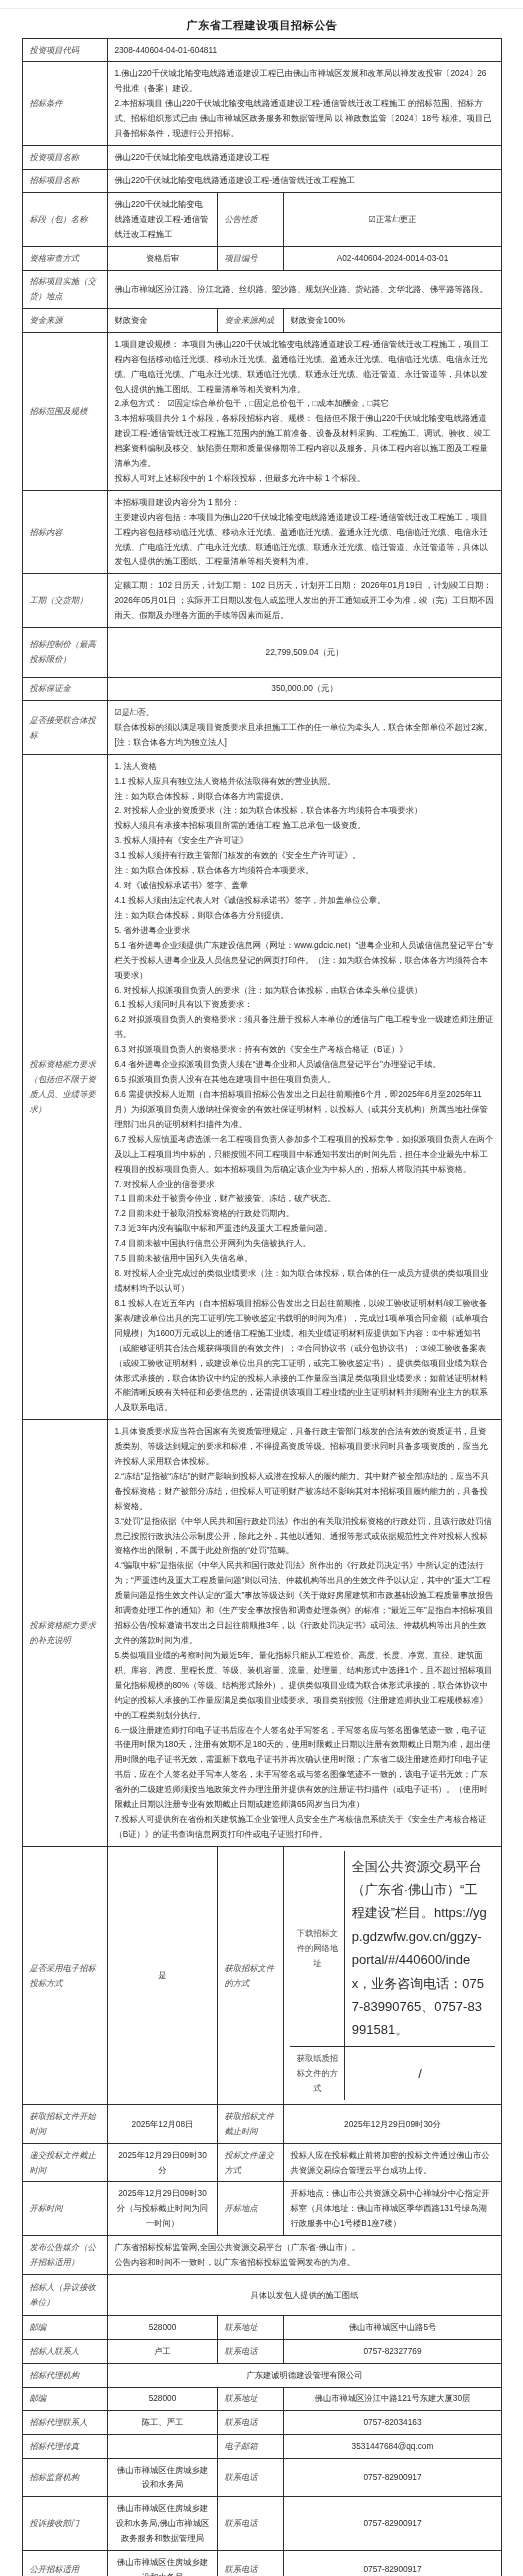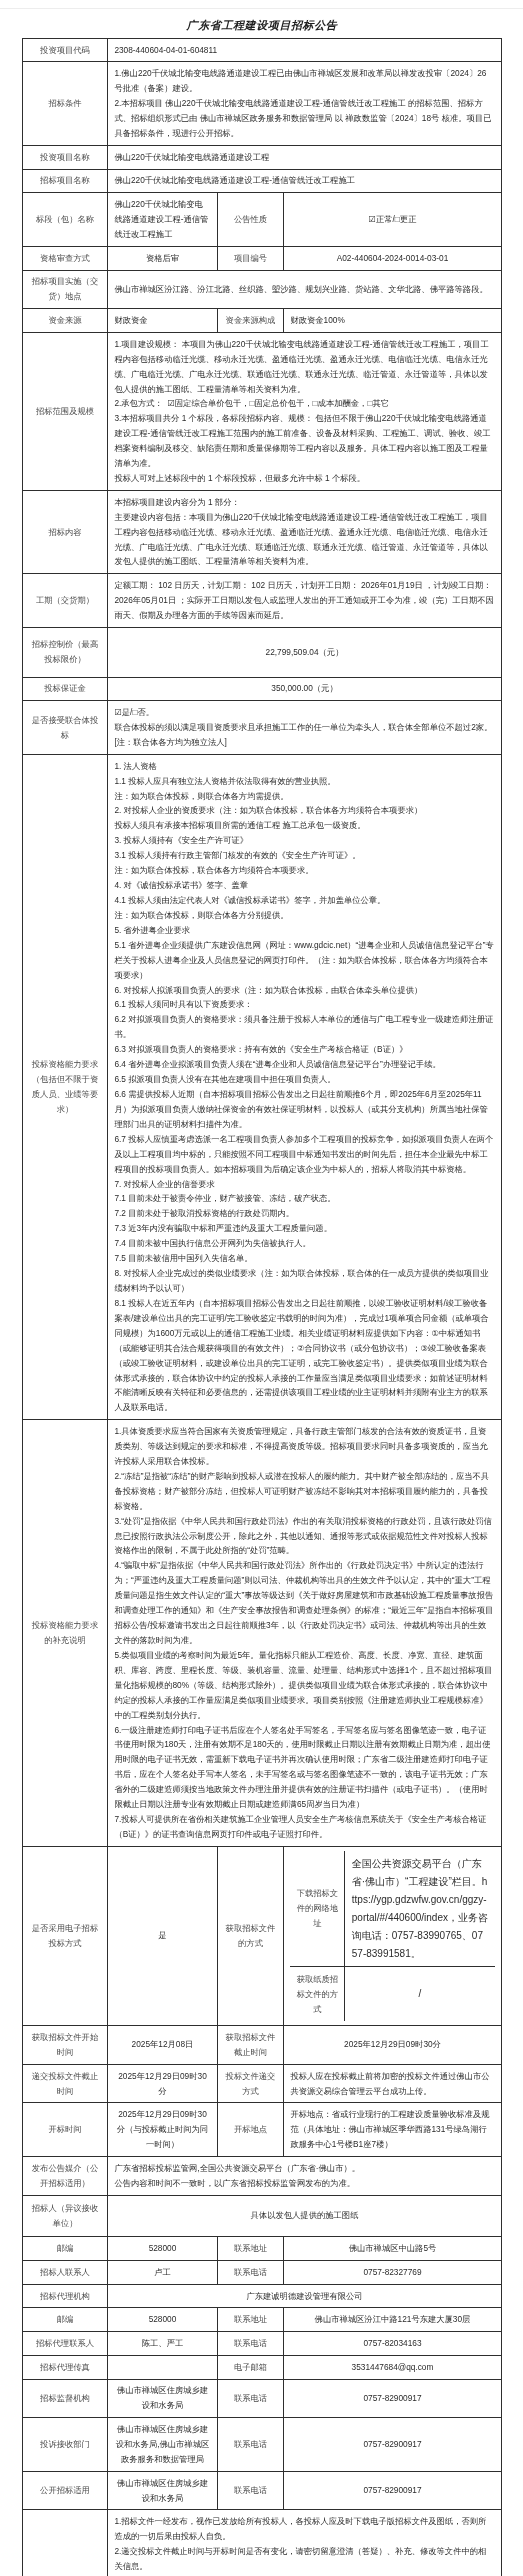--- a/index.html
+++ b/index.html
@@ -1,30 +1,30 @@
 <!DOCTYPE html>
 <html style="font-size:10.3px"><head>
 <meta charset="utf-8">
 <style>
   html,body{margin:0;padding:0;background:#fff;}
   body{width:524px;font-family:"Liberation Sans","DejaVu Sans",sans-serif;color:#2b2b2b;}
   .top-rule{height:7.7px;border-bottom:0.6px solid #ededed;}
-  .page-title{font-size:11px;font-weight:bold;text-align:center;color:#1f1f1f;margin:9px 0 5.1px 0;letter-spacing:0.6px;font-style:italic;}
+  .page-title{font-size:11px;font-weight:bold;text-align:center;color:#1f1f1f;margin:9px 0 5.1px 0;letter-spacing:0.6px;}
   table.doc{width:480px;margin:0 auto 16.7px auto;border-collapse:collapse;table-layout:fixed;}
   table.doc td{border:0.6px solid #2e2e2e;padding:3.9px 6.4px;font-size:8.3px;line-height:1.8;vertical-align:middle;word-break:break-all;}
-  td.lbl{text-align:center;color:#4a4a4a;font-size:8.7px;padding:3.9px 7.7px;}
+  td.lbl{text-align:left;color:#4a4a4a;font-size:8.7px;padding:3.9px 7.7px;font-style:italic;}
   td.val{white-space:pre-wrap;text-align:left;}
   td.c{white-space:pre-wrap;text-align:center;}
   td.p0{padding:0;vertical-align:top;}
   .h64{height:41px;}
   .h46{height:29.5px;}
   .sub{display:grid;grid-template-columns:55px 1fr;}
   .sub .srow{display:contents;}
   .sub .slbl{border-right:0.6px solid #2e2e2e;padding:3.9px 5.1px;text-align:center;display:flex;align-items:center;justify-content:center;color:#4a4a4a;font-size:8.3px;line-height:1.8;}
-  .sub .sval{padding:3.9px 6.4px;white-space:pre-wrap;font-size:10px;line-height:1.8;display:flex;align-items:center;word-break:break-all;}
+  .sub .sval{padding:3.9px 6.4px;white-space:pre-wrap;font-size:13px;line-height:1.8;display:flex;align-items:center;word-break:break-all;}
   .sub .sval.c{justify-content:center;text-align:center;}
   .sub .b{border-bottom:0.6px solid #2e2e2e;}
   .sub .minh{min-height:46px;}
 </style>
 </head>
 <body>
 
 <div class="top-rule"></div>
 <div class="page-title">广东省工程建设项目招标公告</div>
 
@@ -193,21 +193,21 @@
         <td class="lbl">递交投标文件截止时间</td>
         <td class="c">2025年12月29日09时30分</td>
         <td class="lbl">投标文件递交方式</td>
         <td class="val">投标人应在投标截止前将加密的投标文件通过佛山市公共资源交易综合管理云平台成功上传。</td>
       </tr>
 
   <tr>
         <td class="lbl">开标时间</td>
         <td class="c">2025年12月29日09时30分（与投标截止时间为同一时间）</td>
         <td class="lbl">开标地点</td>
-        <td class="val">开标地点：省或行业现行的工程建设质量验收标准及规范（具体地址：佛山市禅城区季华西路131号绿岛湖行政服务中心1号楼B1座7楼）</td>
+        <td class="val">开标地点：佛山市公共资源交易中心禅城分中心指定开标室（具体地址：佛山市禅城区季华西路131号绿岛湖行政服务中心1号楼B1座7楼）</td>
       </tr>
 
   <tr>
         <td class="lbl">发布公告媒介（公开招标适用）</td>
         <td class="val" colspan="3">广东省招标投标监管网,全国公共资源交易平台（广东省·佛山市）。
 公告内容和时间不一致时，以广东省招标投标监管网发布的为准。</td>
       </tr>
 
   <tr>
         <td class="lbl">招标人（异议接收单位）</td>

